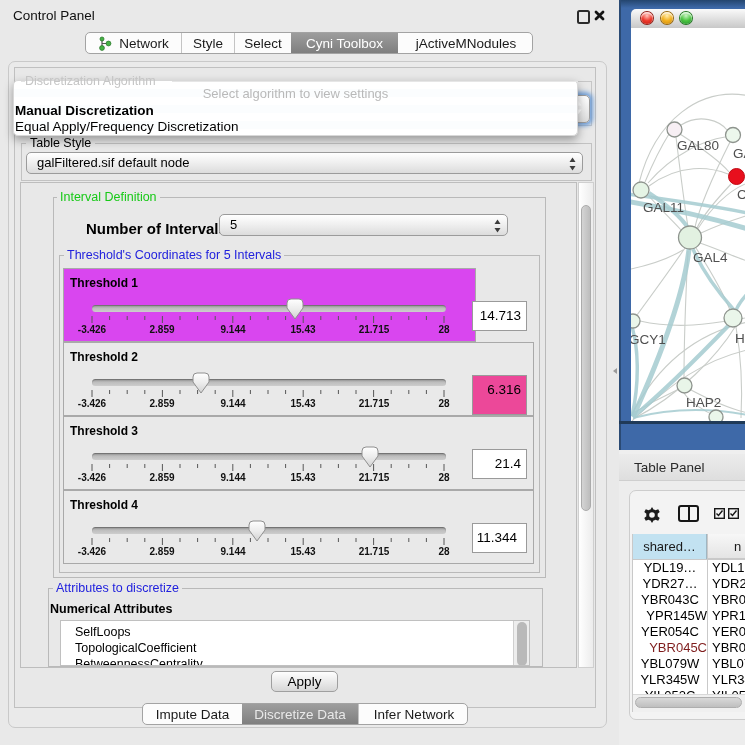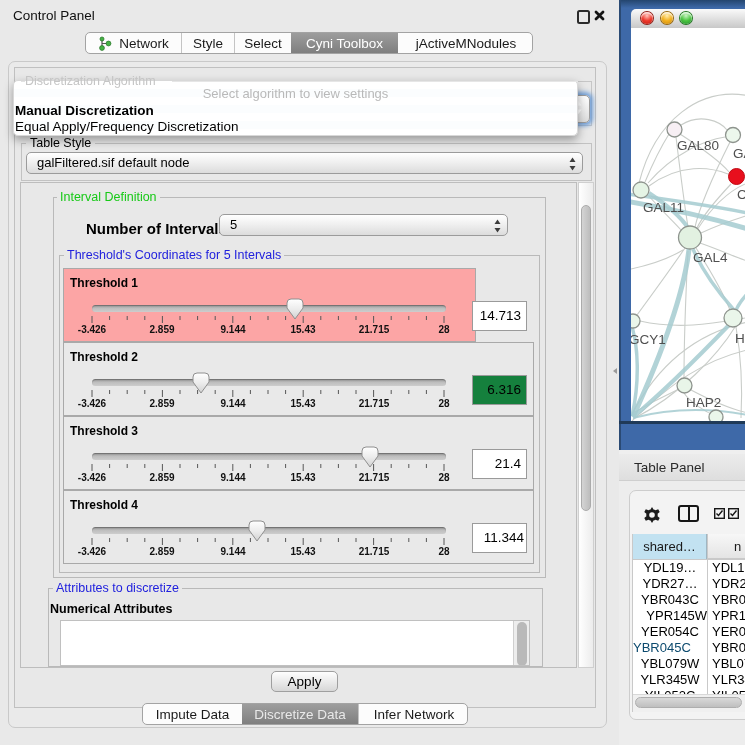--- a/index.html
+++ b/index.html
@@ -63,21 +63,21 @@
   <div style="position:absolute;left:10px;top:0;height:20px;line-height:20px;font-size:13px;color:#000">5</div>
   <svg style="position:absolute;right:5px;top:3px;width:9px;height:16px" viewBox="0 0 9 16">
     <path d="M1.5 6 L4.5 1.5 L7.5 6 Z" fill="#3c3c3c"></path>
     <path d="M1.5 10 L4.5 14.5 L7.5 10 Z" fill="#3c3c3c"></path>
   </svg>
 </div>
 
 <div class="abs" style="left:59px;top:255px;width:481px;height:318px;border:1px solid #b9b9b9;box-sizing:border-box"></div>
 <div class="abs" style="left:64px;top:248px;padding:0 3px;background:#e8e8e8;font-size:12.5px;color:#2121dd">Threshold's Coordinates for 5 Intervals</div>
 
-<div style="position:absolute;left:63px;top:268px;width:413px;height:74px;border:1px solid #a9a9a9;background:#fca5a5;box-sizing:border-box">
+<div style="position:absolute;left:63px;top:268px;width:413px;height:74px;border:1px solid #a9a9a9;background:#d946ef;box-sizing:border-box">
   <div style="position:absolute;left:6px;top:7px;font-size:12px;font-weight:bold;color:#000">Threshold 1</div>
   <div style="position:absolute;left:28px;top:36px;width:354px;height:7px;border-radius:4px;background:linear-gradient(#8f8f8f,#bdbdbd 45%,#cdcdcd);box-shadow:inset 0 1px 1px rgba(0,0,0,0.25)"></div>
   <div style="position:absolute;left:0;top:0;width:471px;height:74px">
       <svg style="position:absolute;left:0;top:47px;width:471px;height:9px" viewBox="0 0 471 9">
         <line x1="28.0" y1="0" x2="28.0" y2="7" stroke="#575757" stroke-width="1"></line>
         <line x1="45.6" y1="0" x2="45.6" y2="4" stroke="#575757" stroke-width="1"></line>
         <line x1="63.2" y1="0" x2="63.2" y2="4" stroke="#575757" stroke-width="1"></line>
         <line x1="80.8" y1="0" x2="80.8" y2="4" stroke="#575757" stroke-width="1"></line>
         <line x1="98.4" y1="0" x2="98.4" y2="7" stroke="#575757" stroke-width="1"></line>
         <line x1="116.0" y1="0" x2="116.0" y2="4" stroke="#575757" stroke-width="1"></line>
@@ -153,21 +153,21 @@
   <svg style="position:absolute;left:128px;top:29px;width:18px;height:23px" viewBox="-9 -11 18 23">
       <defs>
         <linearGradient id="thg342" x1="0" y1="0" x2="0" y2="1">
           <stop offset="0" stop-color="#ffffff"></stop>
           <stop offset="0.5" stop-color="#ececec"></stop>
           <stop offset="1" stop-color="#d2d2d2"></stop>
         </linearGradient>
       </defs>
       <path d="M -8 -1 L -8 -6 Q -8 -10 -4 -10 L 4 -10 Q 8 -10 8 -6 L 8 -1 L 0 10 Z" fill="url(#thg342)" stroke="#8f8f8f" stroke-width="1"></path>
     </svg>
-  <div style="position:absolute;left:408px;top:32px;width:55px;height:30px;background:#15803d;border:1px solid #9a9a9a;box-sizing:border-box;font-size:13.5px;color:#000;text-align:right;line-height:28px;padding-right:5px">6.316</div>
+  <div style="position:absolute;left:408px;top:32px;width:55px;height:40px;background:#ec4899;border:1px solid #9a9a9a;box-sizing:border-box;font-size:13.5px;color:#000;text-align:right;line-height:28px;padding-right:5px">6.316</div>
 </div>
 <div style="position:absolute;left:63px;top:416px;width:471px;height:74px;border:1px solid #a9a9a9;background:#e9e9e9;box-sizing:border-box">
   <div style="position:absolute;left:6px;top:7px;font-size:12px;font-weight:bold;color:#000">Threshold 3</div>
   <div style="position:absolute;left:28px;top:36px;width:354px;height:7px;border-radius:4px;background:linear-gradient(#8f8f8f,#bdbdbd 45%,#cdcdcd);box-shadow:inset 0 1px 1px rgba(0,0,0,0.25)"></div>
   <div style="position:absolute;left:0;top:0;width:471px;height:74px">
       <svg style="position:absolute;left:0;top:47px;width:471px;height:9px" viewBox="0 0 471 9">
         <line x1="28.0" y1="0" x2="28.0" y2="7" stroke="#575757" stroke-width="1"></line>
         <line x1="45.6" y1="0" x2="45.6" y2="4" stroke="#575757" stroke-width="1"></line>
         <line x1="63.2" y1="0" x2="63.2" y2="4" stroke="#575757" stroke-width="1"></line>
         <line x1="80.8" y1="0" x2="80.8" y2="4" stroke="#575757" stroke-width="1"></line>
@@ -245,27 +245,28 @@
   <svg style="position:absolute;left:184px;top:29px;width:18px;height:23px" viewBox="-9 -11 18 23">
       <defs>
         <linearGradient id="thg490" x1="0" y1="0" x2="0" y2="1">
           <stop offset="0" stop-color="#ffffff"></stop>
           <stop offset="0.5" stop-color="#ececec"></stop>
           <stop offset="1" stop-color="#d2d2d2"></stop>
         </linearGradient>
       </defs>
       <path d="M -8 -1 L -8 -6 Q -8 -10 -4 -10 L 4 -10 Q 8 -10 8 -6 L 8 -1 L 0 10 Z" fill="url(#thg490)" stroke="#8f8f8f" stroke-width="1"></path>
     </svg>
-  <div style="position:absolute;left:408px;top:32px;width:55px;height:30px;background:#fff;border:1px solid #9a9a9a;box-sizing:border-box;font-size:13.5px;color:#000;text-align:right;line-height:28px;padding-right:2px">11.344</div>
+  <div style="position:absolute;left:408px;top:32px;width:55px;height:30px;background:#fff;border:1px solid #9a9a9a;box-sizing:border-box;font-size:13.5px;color:#000;text-align:right;line-height:28px;padding-right:9px">11.344</div>
 </div>
 
 <div class="abs" style="left:48px;top:588px;width:495px;height:79px;border:1px solid #b9b9b9;box-sizing:border-box"></div>
 <div class="abs" style="left:53px;top:581px;padding:0 3px;background:#e8e8e8;font-size:12.5px;color:#2121dd">Attributes to discretize</div>
 <div class="abs" style="left:50px;top:602px;font-size:12.5px;font-weight:bold;color:#000">Numerical Attributes</div>
 <div class="abs" style="left:60px;top:620px;width:470px;height:46px;background:#fff;border:1px solid #c0c0c0;box-sizing:border-box;overflow:hidden">
+  <div style="position:absolute;left:14px;top:3px;font-size:12.5px;color:#000;line-height:16px">SelfLoops<br>TopologicalCoefficient<br>BetweennessCentrality</div>
   <div style="position:absolute;right:0;top:0;width:15px;height:46px;background:#ededed;border-left:1px solid #cfcfcf"></div>
   <div style="position:absolute;right:2.5px;top:1px;width:10px;height:44px;background:#b9b9b9;border-radius:5px"></div>
 </div>
 
 <div class="abs" style="left:271px;top:671px;width:67px;height:21px;border:1px solid #9f9f9f;border-radius:5px;background:linear-gradient(#fefefe,#e9e9e9 55%,#d7d7d7);box-sizing:border-box;text-align:center;font-size:13.5px;color:#000;line-height:19px">Apply</div>
 
 <div class="abs" style="left:142px;top:703px;width:326px;height:22px;background:#fcfcfc;border:1px solid #a3a3a3;border-radius:5px;box-sizing:border-box;overflow:hidden">
   <div class="seg" style="left:0;width:99px">Impute Data</div>
   <div class="seg" style="left:99px;width:116px;background:linear-gradient(#9d9d9d,#7f7f7f);color:#e9e9e9">Discretize Data</div>
   <div class="seg" style="left:215px;width:111px;border-left:1px solid #c4c4c4">Infer Network</div>
@@ -370,21 +371,21 @@
 <div style="position:absolute;left:633px;top:560px;width:74px;height:16px;font-size:13px;color:#000;text-align:center;line-height:16px;overflow:hidden">YDL19…</div>
 <div style="position:absolute;left:712px;top:560px;width:40px;height:16px;font-size:13px;color:#000;line-height:16px;overflow:hidden">YDL19</div>
 <div style="position:absolute;left:633px;top:576px;width:74px;height:16px;font-size:13px;color:#000;text-align:center;line-height:16px;overflow:hidden">YDR27…</div>
 <div style="position:absolute;left:712px;top:576px;width:40px;height:16px;font-size:13px;color:#000;line-height:16px;overflow:hidden">YDR27</div>
 <div style="position:absolute;left:633px;top:592px;width:74px;height:16px;font-size:13px;color:#000;text-align:center;line-height:16px;overflow:hidden">YBR043C</div>
 <div style="position:absolute;left:712px;top:592px;width:40px;height:16px;font-size:13px;color:#000;line-height:16px;overflow:hidden">YBR04</div>
 <div style="position:absolute;left:633px;top:608px;width:74px;height:16px;font-size:13px;color:#000;text-align:right;line-height:16px;overflow:hidden">YPR145W</div>
 <div style="position:absolute;left:712px;top:608px;width:40px;height:16px;font-size:13px;color:#000;line-height:16px;overflow:hidden">YPR14</div>
 <div style="position:absolute;left:633px;top:624px;width:74px;height:16px;font-size:13px;color:#000;text-align:center;line-height:16px;overflow:hidden">YER054C</div>
 <div style="position:absolute;left:712px;top:624px;width:40px;height:16px;font-size:13px;color:#000;line-height:16px;overflow:hidden">YER05</div>
-<div style="position:absolute;left:633px;top:640px;width:74px;height:16px;font-size:13px;color:#0c4a6e;text-align:left;line-height:16px;overflow:hidden">YBR045C</div>
+<div style="position:absolute;left:633px;top:640px;width:74px;height:16px;font-size:13px;color:#7f1d1d;text-align:right;line-height:16px;overflow:hidden">YBR045C</div>
 <div style="position:absolute;left:712px;top:640px;width:40px;height:16px;font-size:13px;color:#000;line-height:16px;overflow:hidden">YBR04</div>
 <div style="position:absolute;left:633px;top:656px;width:74px;height:16px;font-size:13px;color:#000;text-align:center;line-height:16px;overflow:hidden">YBL079W</div>
 <div style="position:absolute;left:712px;top:656px;width:40px;height:16px;font-size:13px;color:#000;line-height:16px;overflow:hidden">YBL07</div>
 <div style="position:absolute;left:633px;top:672px;width:74px;height:16px;font-size:13px;color:#000;text-align:center;line-height:16px;overflow:hidden">YLR345W</div>
 <div style="position:absolute;left:712px;top:672px;width:40px;height:16px;font-size:13px;color:#000;line-height:16px;overflow:hidden">YLR34</div>
 <div style="position:absolute;left:633px;top:688px;width:74px;height:16px;font-size:13px;color:#000;text-align:center;line-height:16px;overflow:hidden">YIL052C</div>
 <div style="position:absolute;left:712px;top:688px;width:40px;height:16px;font-size:13px;color:#000;line-height:16px;overflow:hidden">YIL05</div>
 
 <div class="abs" style="left:633px;top:694px;width:112px;height:17px;background:#f0f0f0;border-top:1px solid #d8d8d8"></div>
 <div class="abs" style="left:635px;top:697px;width:107px;height:11px;background:linear-gradient(#d9d9d9,#bfbfbf);border:1px solid #aeaeae;border-radius:6px;box-sizing:border-box"></div>

